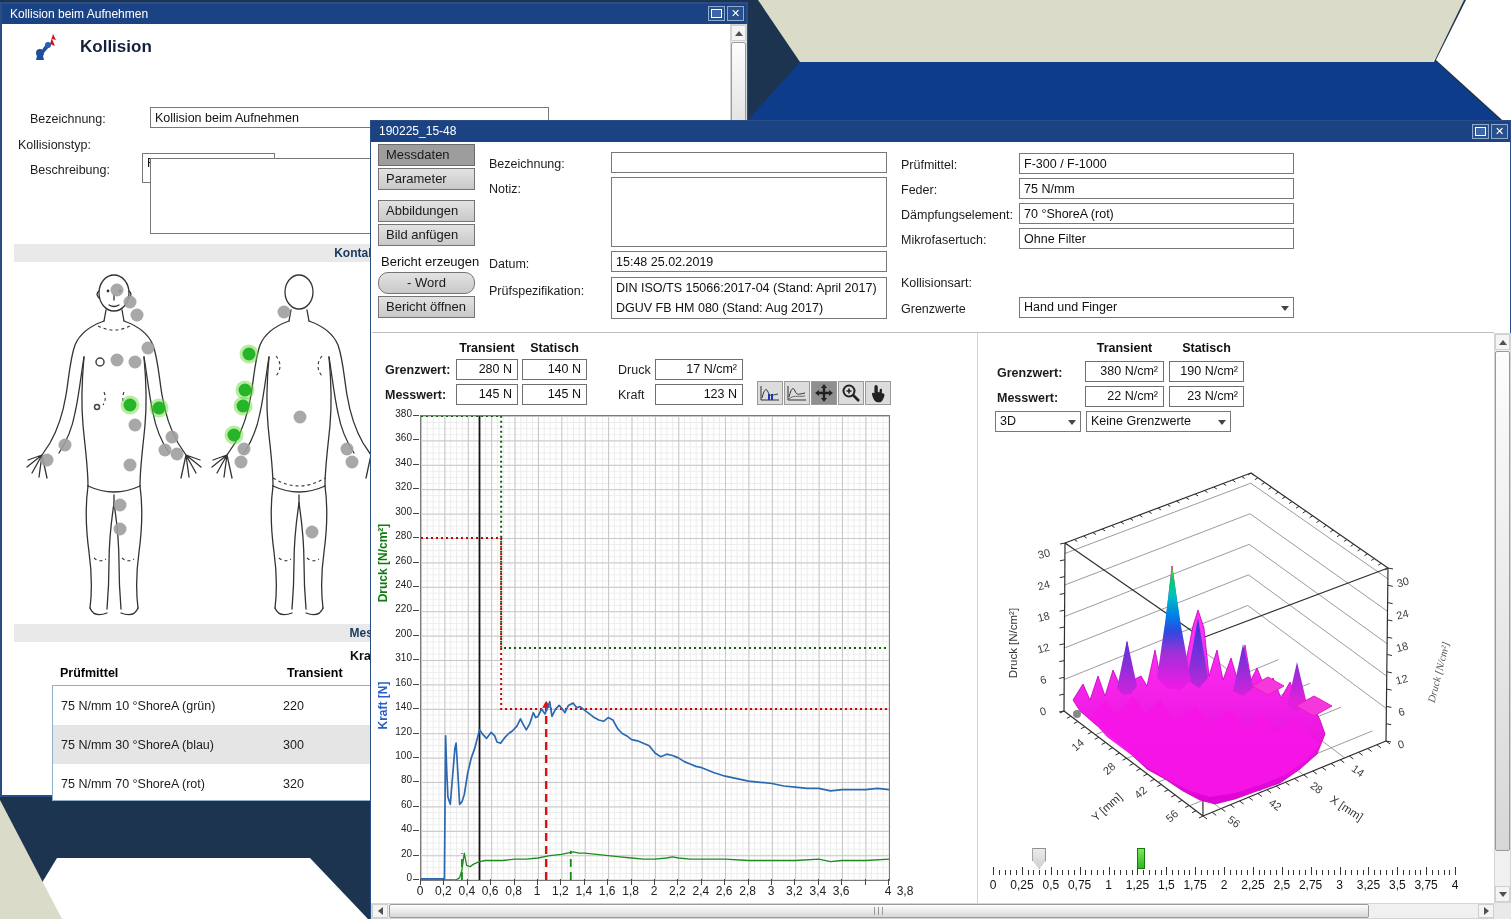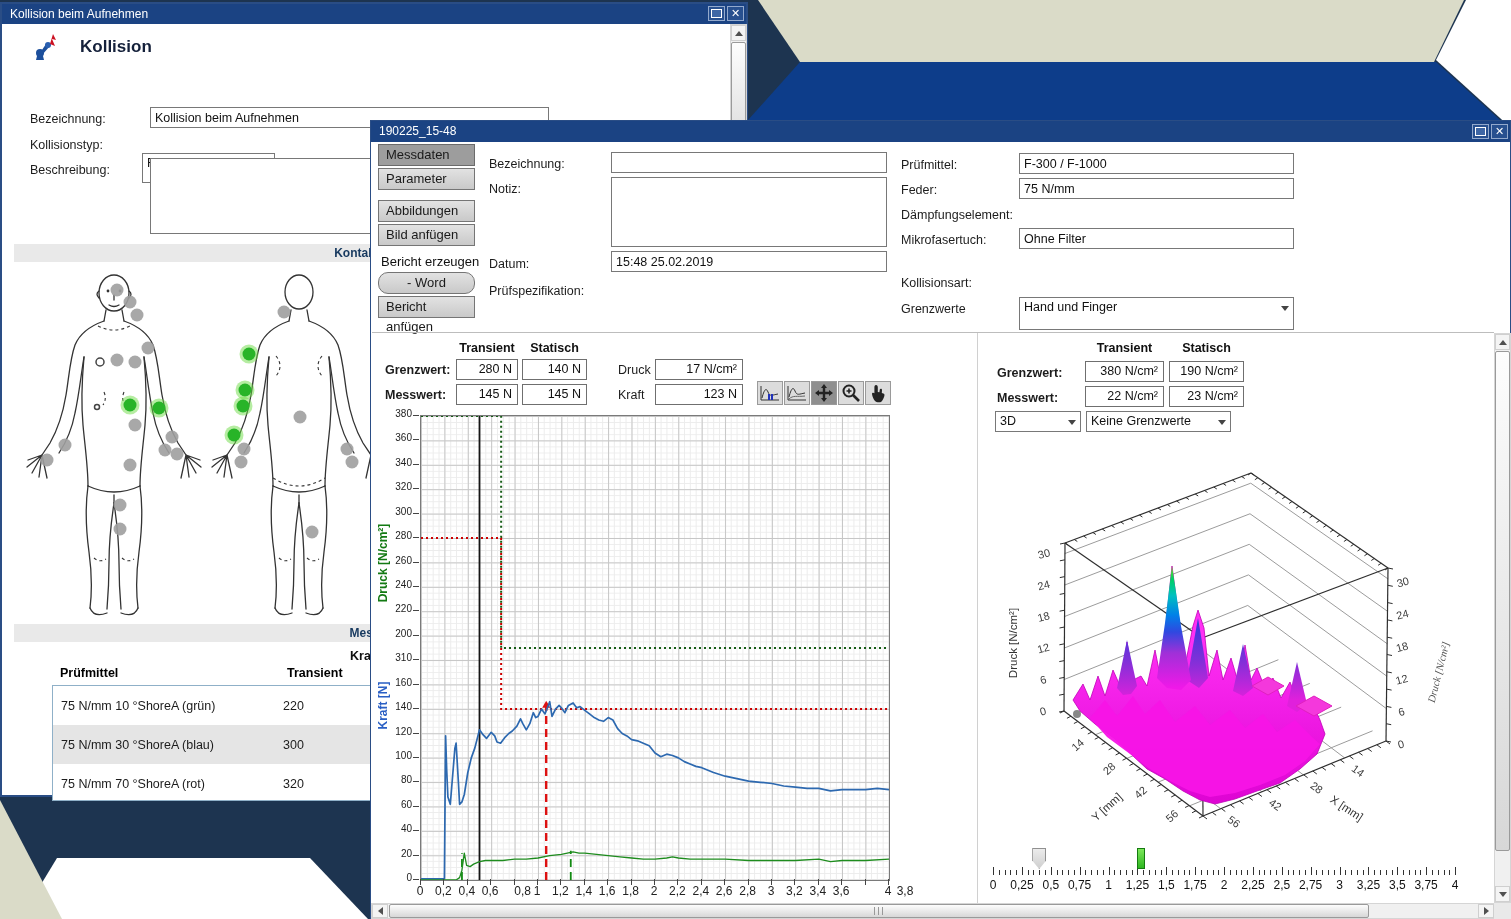--- a/index.html
+++ b/index.html
@@ -107,21 +107,21 @@
       <path d="M10,21 L16,12 L20,14 L12,23 Z" fill="#1c4f9c"></path>
       <circle cx="18" cy="13" r="3" fill="#2a5fb0"></circle>
       <path d="M20,12 L23,2 L26,8 L22,7 L25,14 Z" fill="#cc1122"></path>
     </svg>
     <div class="abs bold" style="left:78px;top:33px;font-size:17px;color:#14203a;">Kollision</div>
 
 
     <div class="flabel" style="left:28px;top:108px;">Bezeichnung:</div>
     <input class="field" style="left: 148px; top: 103px; width: 399px;" value="Kollision beim Aufnehmen">
 
-    <div class="flabel" style="left:28px;top:134px;text-align:right;">Kollisionstyp:</div>
+    <div class="flabel" style="left:16px;top:134px;text-align:right;">Kollisionstyp:</div>
     <div class="dd" style="left:140px;top:129px;width:133px;height:30px;margin-top:20px;">
       <span>Freier Stoß</span>
       <span class="ar"></span>
     </div>
 
     <div class="flabel" style="left:28px;top:159px;">Beschreibung:</div>
     <textarea class="field" style="left: 148px; top: 154px; width: 399px; height: 76px; resize: none;"></textarea>
 
     <div class="secbar" style="left:12px;top:240px;width:723px;">Kontaktstellen</div>
 
@@ -239,40 +239,45 @@
           </span>
       </span>
     </div>
 
     <button class="btn3d pressed" style="left:7px;top:23px;">Messdaten</button>
     <button class="btn3d" style="left:7px;top:47px;">Parameter</button>
     <button class="btn3d" style="left:7px;top:79px;">Abbildungen</button>
     <button class="btn3d" style="left:7px;top:103px;">Bild anfügen</button>
     <div class="abs" style="left:10px;top:133px;font-size:13px;color:#111;">Bericht erzeugen</div>
     <button class="btn3d" style="left:7px;top:151px;text-align:center;padding-left:0;border-radius:10px;">- Word</button>
-    <button class="btn3d" style="left:7px;top:175px;">Bericht anfügen</button>
+    <button class="btn3d" style="left:7px;top:175px;">Bericht öffnen</button>
 
     <div class="flabel" style="left:118px;top:36px;">Bezeichnung:</div>
     <input class="field" style="left: 240px; top: 31px; width: 276px;" value="">
     <div class="flabel" style="left:118px;top:61px;">Notiz:</div>
     <textarea class="field" style="left: 240px; top: 56px; width: 276px; height: 70px; resize: none;"></textarea>
     <div class="flabel" style="left:118px;top:136px;">Datum:</div>
     <input class="field" style="left: 240px; top: 130px; width: 276px;" value="15:48 25.02.2019">
     <div class="flabel" style="left:118px;top:163px;">Prüfspezifikation:</div>
+    <div class="field" style="left:240px;top:156px;width:276px;height:42px;line-height:20px;">
+      <div>DIN ISO/TS 15066:2017-04 (Stand: April 2017)</div>
+      <div>DGUV FB HM 080 (Stand: Aug 2017)</div>
+    </div>
 
     <div class="flabel" style="left:530px;top:37px;">Prüfmittel:</div>
     <input class="field" style="left: 648px; top: 32px; width: 275px;" value="F-300 / F-1000">
     <div class="flabel" style="left:530px;top:62px;">Feder:</div>
     <input class="field" style="left: 648px; top: 57px; width: 275px;" value="75 N/mm">
     <div class="flabel" style="left:530px;top:87px;">Dämpfungselement:</div>
+    <input class="field" style="left: 648px; top: 82px; width: 275px;" value="70 °ShoreA (rot)">
     <div class="flabel" style="left:530px;top:112px;">Mikrofasertuch:</div>
     <input class="field" style="left: 648px; top: 107px; width: 275px;" value="Ohne Filter">
     <div class="flabel" style="left:530px;top:155px;">Kollisionsart:</div>
     <div class="flabel" style="left:530px;top:181px;">Grenzwerte</div>
-    <div class="dd" style="left:648px;top:176px;width:275px;height:33px;">
+    <div class="dd" style="left:648px;top:176px;width:275px;height:21px;">
       <span>Hand und Finger</span>
       <span class="ar"></span>
     </div>
 
     <div class="abs" style="left:1px;top:211px;width:1122px;height:1px;background:#bdbdbd;"></div>
     <div class="abs" style="left:606px;top:212px;width:1px;height:570px;background:#d0d0d0;"></div>
   </div>
 
   <div class="colhead" style="left:456px;top:341px;width:62px;">Transient</div>
   <div class="colhead" style="left:522px;top:341px;width:65px;">Statisch</div>
@@ -720,21 +725,21 @@
     <div class="ytick" style="position:absolute;left:382px;top:872.0px;">0</div>
     <div class="tickdash" style="position:absolute;left:413px;top:879.0px;width:6px;height:1px;"></div>
     <div class="xtick" style="position:absolute;left:403.0px;top:884px;">0</div>
     <div class="tickdash" style="position:absolute;left:420.0px;top:879px;width:1px;height:6px;"></div>
     <div class="xtick" style="position:absolute;left:426.4px;top:884px;">0,2</div>
     <div class="tickdash" style="position:absolute;left:443.4px;top:879px;width:1px;height:6px;"></div>
     <div class="xtick" style="position:absolute;left:449.8px;top:884px;">0,4</div>
     <div class="tickdash" style="position:absolute;left:466.8px;top:879px;width:1px;height:6px;"></div>
     <div class="xtick" style="position:absolute;left:473.2px;top:884px;">0,6</div>
     <div class="tickdash" style="position:absolute;left:490.2px;top:879px;width:1px;height:6px;"></div>
-    <div class="xtick" style="position:absolute;left:496.6px;top:884px;margin-left:9px;">0,8</div>
+    <div class="xtick" style="position:absolute;left:496.6px;top:884px;">0,8</div>
     <div class="tickdash" style="position:absolute;left:513.6px;top:879px;width:1px;height:6px;"></div>
     <div class="xtick" style="position:absolute;left:520.0px;top:884px;">1</div>
     <div class="tickdash" style="position:absolute;left:537.0px;top:879px;width:1px;height:6px;"></div>
     <div class="xtick" style="position:absolute;left:543.4px;top:884px;">1,2</div>
     <div class="tickdash" style="position:absolute;left:560.4px;top:879px;width:1px;height:6px;"></div>
     <div class="xtick" style="position:absolute;left:566.8px;top:884px;">1,4</div>
     <div class="tickdash" style="position:absolute;left:583.8px;top:879px;width:1px;height:6px;"></div>
     <div class="xtick" style="position:absolute;left:590.2px;top:884px;">1,6</div>
     <div class="tickdash" style="position:absolute;left:607.2px;top:879px;width:1px;height:6px;"></div>
     <div class="xtick" style="position:absolute;left:613.6px;top:884px;">1,8</div>

